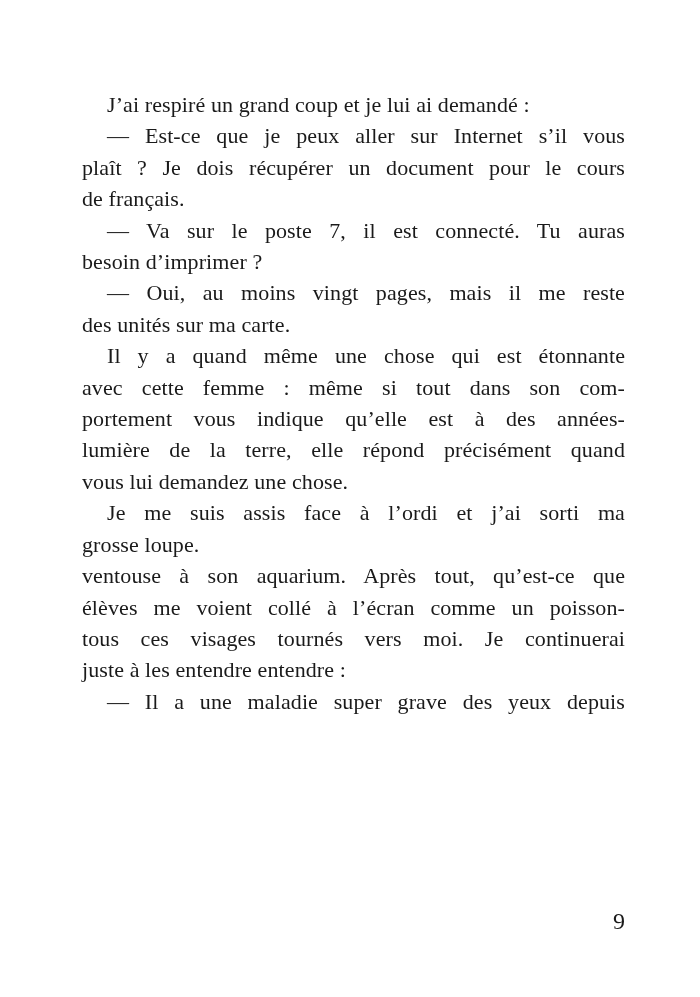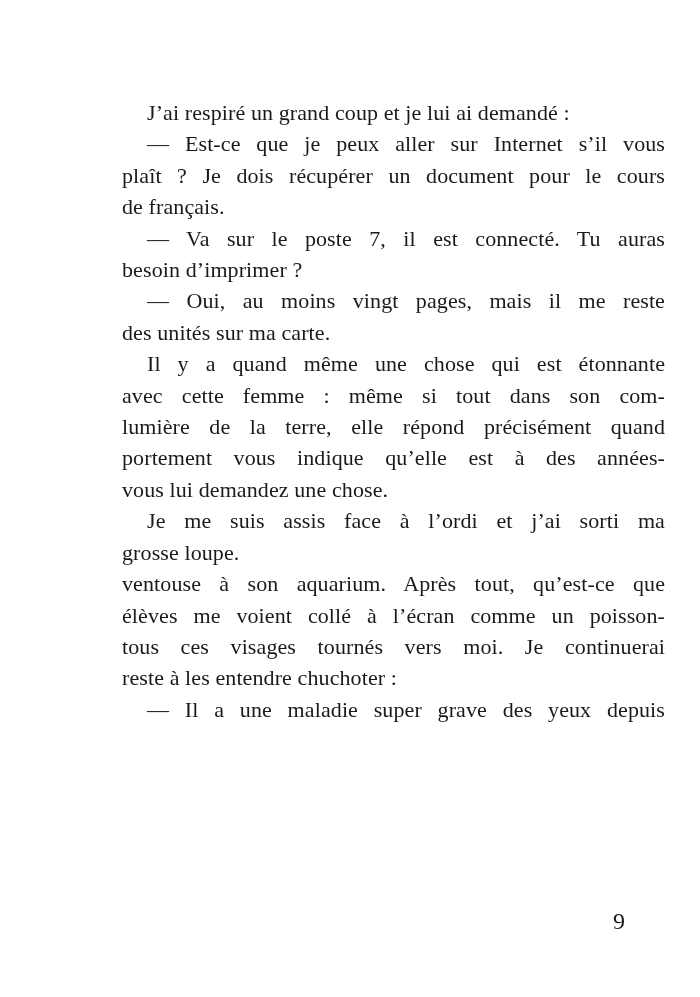--- a/index.html
+++ b/index.html
@@ -16,26 +16,25 @@
     color: #1a1a1a;
   }
   .book-page {
     position: absolute;
     inset: 0;
     background: #ffffff;
   }
   .text-block {
     position: absolute;
     left: 82px;
-    top: 97px;
+    top: 89px;
     width: 543px;
     font-size: 22px;
     line-height: 31.4px;
     letter-spacing: 0.1px;
-    margin-left: 40px;
   }
   .text-line {
     white-space: normal;
     text-align: left;
   }
   .text-line.indent {
     padding-left: 25px;
   }
   .text-line.justify {
     text-align: justify;
@@ -60,25 +59,25 @@
   <div class="text-line indent">J’ai respiré un grand coup et je lui ai demandé :</div>
       <div class="text-line indent justify">— Est-ce que je peux aller sur Internet s’il vous</div>
       <div class="text-line justify">plaît ? Je dois récupérer un document pour le cours</div>
       <div class="text-line">de français.</div>
       <div class="text-line indent justify">— Va sur le poste 7, il est connecté. Tu auras</div>
       <div class="text-line">besoin d’imprimer ?</div>
       <div class="text-line indent justify">— Oui, au moins vingt pages, mais il me reste</div>
       <div class="text-line">des unités sur ma carte.</div>
       <div class="text-line indent justify">Il y a quand même une chose qui est étonnante</div>
       <div class="text-line justify">avec cette femme : même si tout dans son com-</div>
+      <div class="text-line justify">portement vous indique qu’elle est à des années-</div>
       <div class="text-line justify">lumière de la terre, elle répond précisément quand</div>
-      <div class="text-line justify">portement vous indique qu’elle est à des années-</div>
       <div class="text-line">vous lui demandez une chose.</div>
       <div class="text-line indent justify">Je me suis assis face à l’ordi et j’ai sorti ma</div>
       <div class="text-line">grosse loupe.</div>
       <div class="text-line justify">ventouse à son aquarium. Après tout, qu’est-ce que</div>
       <div class="text-line justify">élèves me voient collé à l’écran comme un poisson-</div>
       <div class="text-line justify">tous ces visages tournés vers moi. Je continuerai</div>
-      <div class="text-line">reste à les entendre chuchoter :</div>
+      <div class="text-line">juste à les entendre entendre :</div>
       <div class="text-line indent justify">— Il a une maladie super grave des yeux depuis</div>
     </div>
   <div class="page-number">9</div>
 </div>
 
 </body></html>

